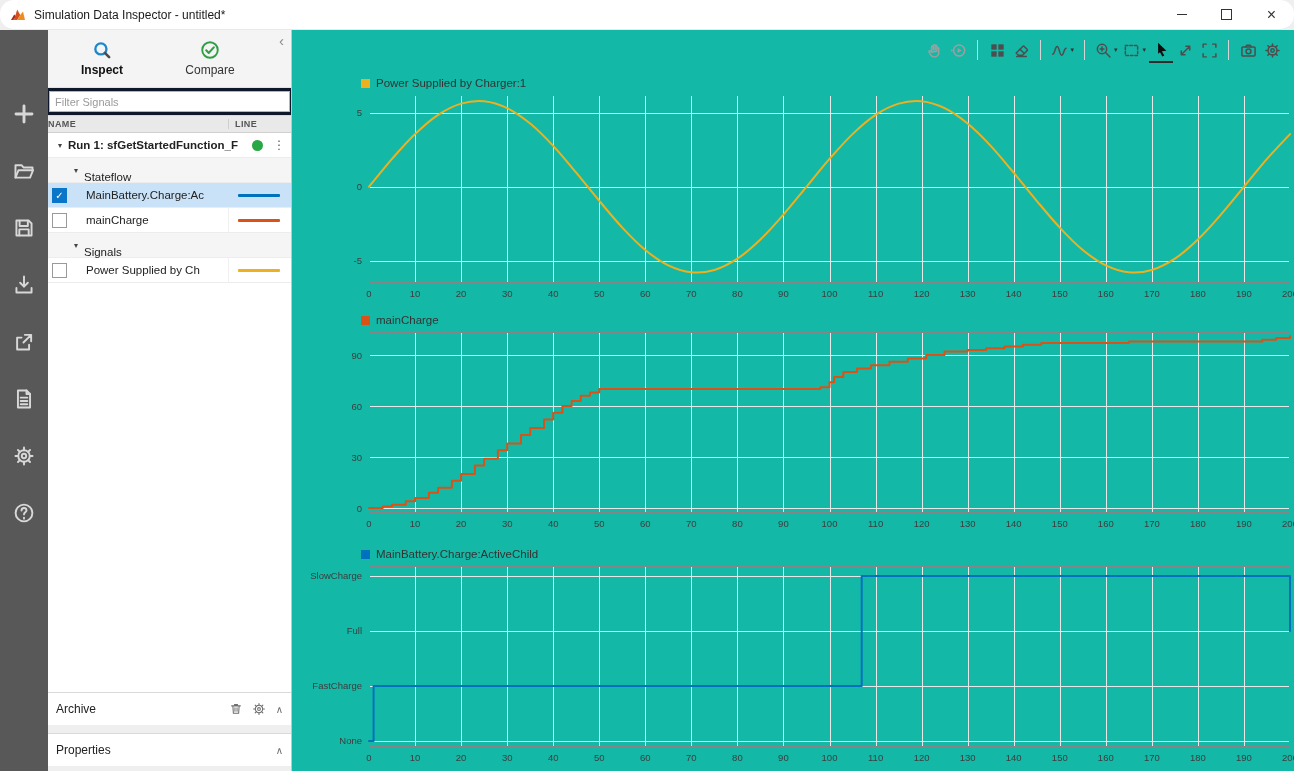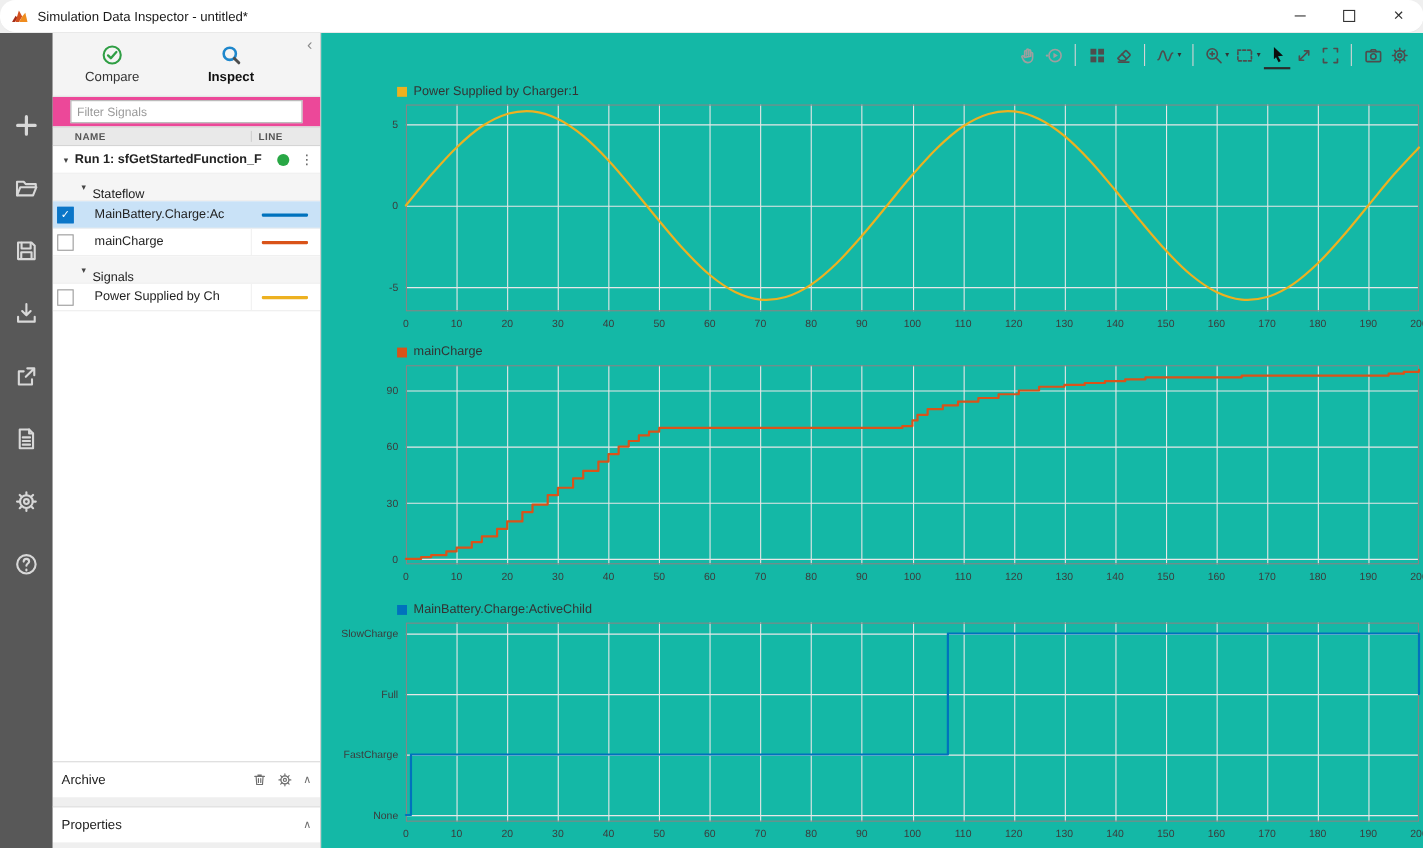--- a/index.html
+++ b/index.html
@@ -19,25 +19,25 @@
   
   .side-toolbar{width:48px;background:#585858;display:flex;flex-direction:column;align-items:center;padding-top:68px;gap:25px;box-sizing:border-box;flex:none;}
   .side-toolbar .tool{width:32px;height:32px;display:flex;align-items:center;justify-content:center;color:#d8d8d8;cursor:pointer;}
   
   .left-panel{width:244px;flex:none;background:#efefef;border-right:1px solid #c6c6c6;box-sizing:border-box;display:flex;flex-direction:column;}
   .tabs{height:58px;background:#f4f4f4;display:flex;position:relative;border-bottom:1px solid #e3e3e3;box-sizing:border-box;}
   .tab{width:108px;display:flex;flex-direction:column;align-items:center;justify-content:center;gap:3px;cursor:pointer;}
   .tab-label{font-size:12px;color:#333;}
   .tab.active .tab-label{font-weight:bold;color:#111;}
   .collapse-btn{position:absolute;right:7px;top:2px;color:#8a8a8a;font-size:15px;cursor:pointer;}
-  .filter-row{padding:3px 16px;background:#ec4899;}
+  .filter-row{padding:3px 1px;background:#0f172a;}
   .filter-input{width:100%;box-sizing:border-box;height:21px;border:1px solid #b5b5b5;font-size:11px;padding:0 5px;font-family:"Liberation Sans",sans-serif;color:#333;}
   .filter-input::placeholder{color:#9a9a9a;}
   .table-header{height:18px;background:#e9e9e9;border-top:1px solid #d8d8d8;border-bottom:1px solid #d0d0d0;display:flex;align-items:center;font-size:9px;font-weight:bold;color:#555;letter-spacing:.4px;box-sizing:border-box;}
-  .th-name{flex:1;padding-left:20px;}
+  .th-name{flex:1;}
   .th-line{width:63px;border-left:1px solid #cfcfcf;padding-left:6px;box-sizing:border-box;}
   .table-body{flex:1;background:#fff;overflow:hidden;}
   .row{height:25px;display:flex;align-items:center;border-bottom:1px solid #ededed;font-size:11.5px;color:#222;background:#fff;box-sizing:border-box;}
   .row .tri{width:12px;font-size:8px;color:#444;text-align:center;flex:none;}
   .run-row{padding-left:6px;}
   .run-label{font-weight:bold;flex:1;white-space:nowrap;overflow:hidden;margin-left:2px;}
   .dot{width:11px;height:11px;border-radius:50%;flex:none;margin-right:10px;}
   .menu{color:#555;font-size:12px;margin-right:6px;flex:none;}
   .group-row{background:#f5f5f5;padding-left:22px;}
   .group-label{margin-left:2px;margin-top:14px;}
@@ -139,33 +139,33 @@
       <div class="tool">
         <svg width="22" height="22" viewBox="0 0 16 16" fill="none" stroke="currentColor" stroke-width="1.4" stroke-linecap="round" stroke-linejoin="round">
           <circle cx="8" cy="8" r="6.1"></circle>
           <path d="M6.2 6.2c0-1 .8-1.8 1.8-1.8s1.8.7 1.8 1.7c0 1.4-1.8 1.4-1.8 2.9M8 11.4v.7"></path>
         </svg>
       </div>
     </div>
 
   <div class="left-panel">
     <div class="tabs">
+      <div class="tab active">
+        <svg width="20" height="20" viewBox="0 0 18 18" fill="none">
+          <circle cx="8" cy="8" r="5" stroke="#1e87cc" stroke-width="2.1"></circle>
+          <path d="M11.8 11.8l3.6 3.6" stroke="#4d4d4d" stroke-width="2.4" stroke-linecap="round"></path>
+        </svg>
+        <span class="tab-label">Inspect</span>
+      </div>
       <div class="tab">
         <svg width="20" height="20" viewBox="0 0 18 18" fill="none">
           <circle cx="9" cy="9" r="7" stroke="#2f9e44" stroke-width="1.7"></circle>
           <path d="M5.6 9.3l2.3 2.3 4.5-5" stroke="#2f9e44" stroke-width="1.9" fill="none" stroke-linecap="round" stroke-linejoin="round"></path>
         </svg>
         <span class="tab-label">Compare</span>
-      </div>
-      <div class="tab active">
-        <svg width="20" height="20" viewBox="0 0 18 18" fill="none">
-          <circle cx="8" cy="8" r="5" stroke="#1e87cc" stroke-width="2.1"></circle>
-          <path d="M11.8 11.8l3.6 3.6" stroke="#4d4d4d" stroke-width="2.4" stroke-linecap="round"></path>
-        </svg>
-        <span class="tab-label">Inspect</span>
       </div>
       <div class="collapse-btn">‹</div>
     </div>
     <div class="filter-row">
       <input class="filter-input" placeholder="Filter Signals" style="">
     </div>
     <div class="table-header">
       <div class="th-name">NAME</div>
       <div class="th-line">LINE</div>
     </div>

